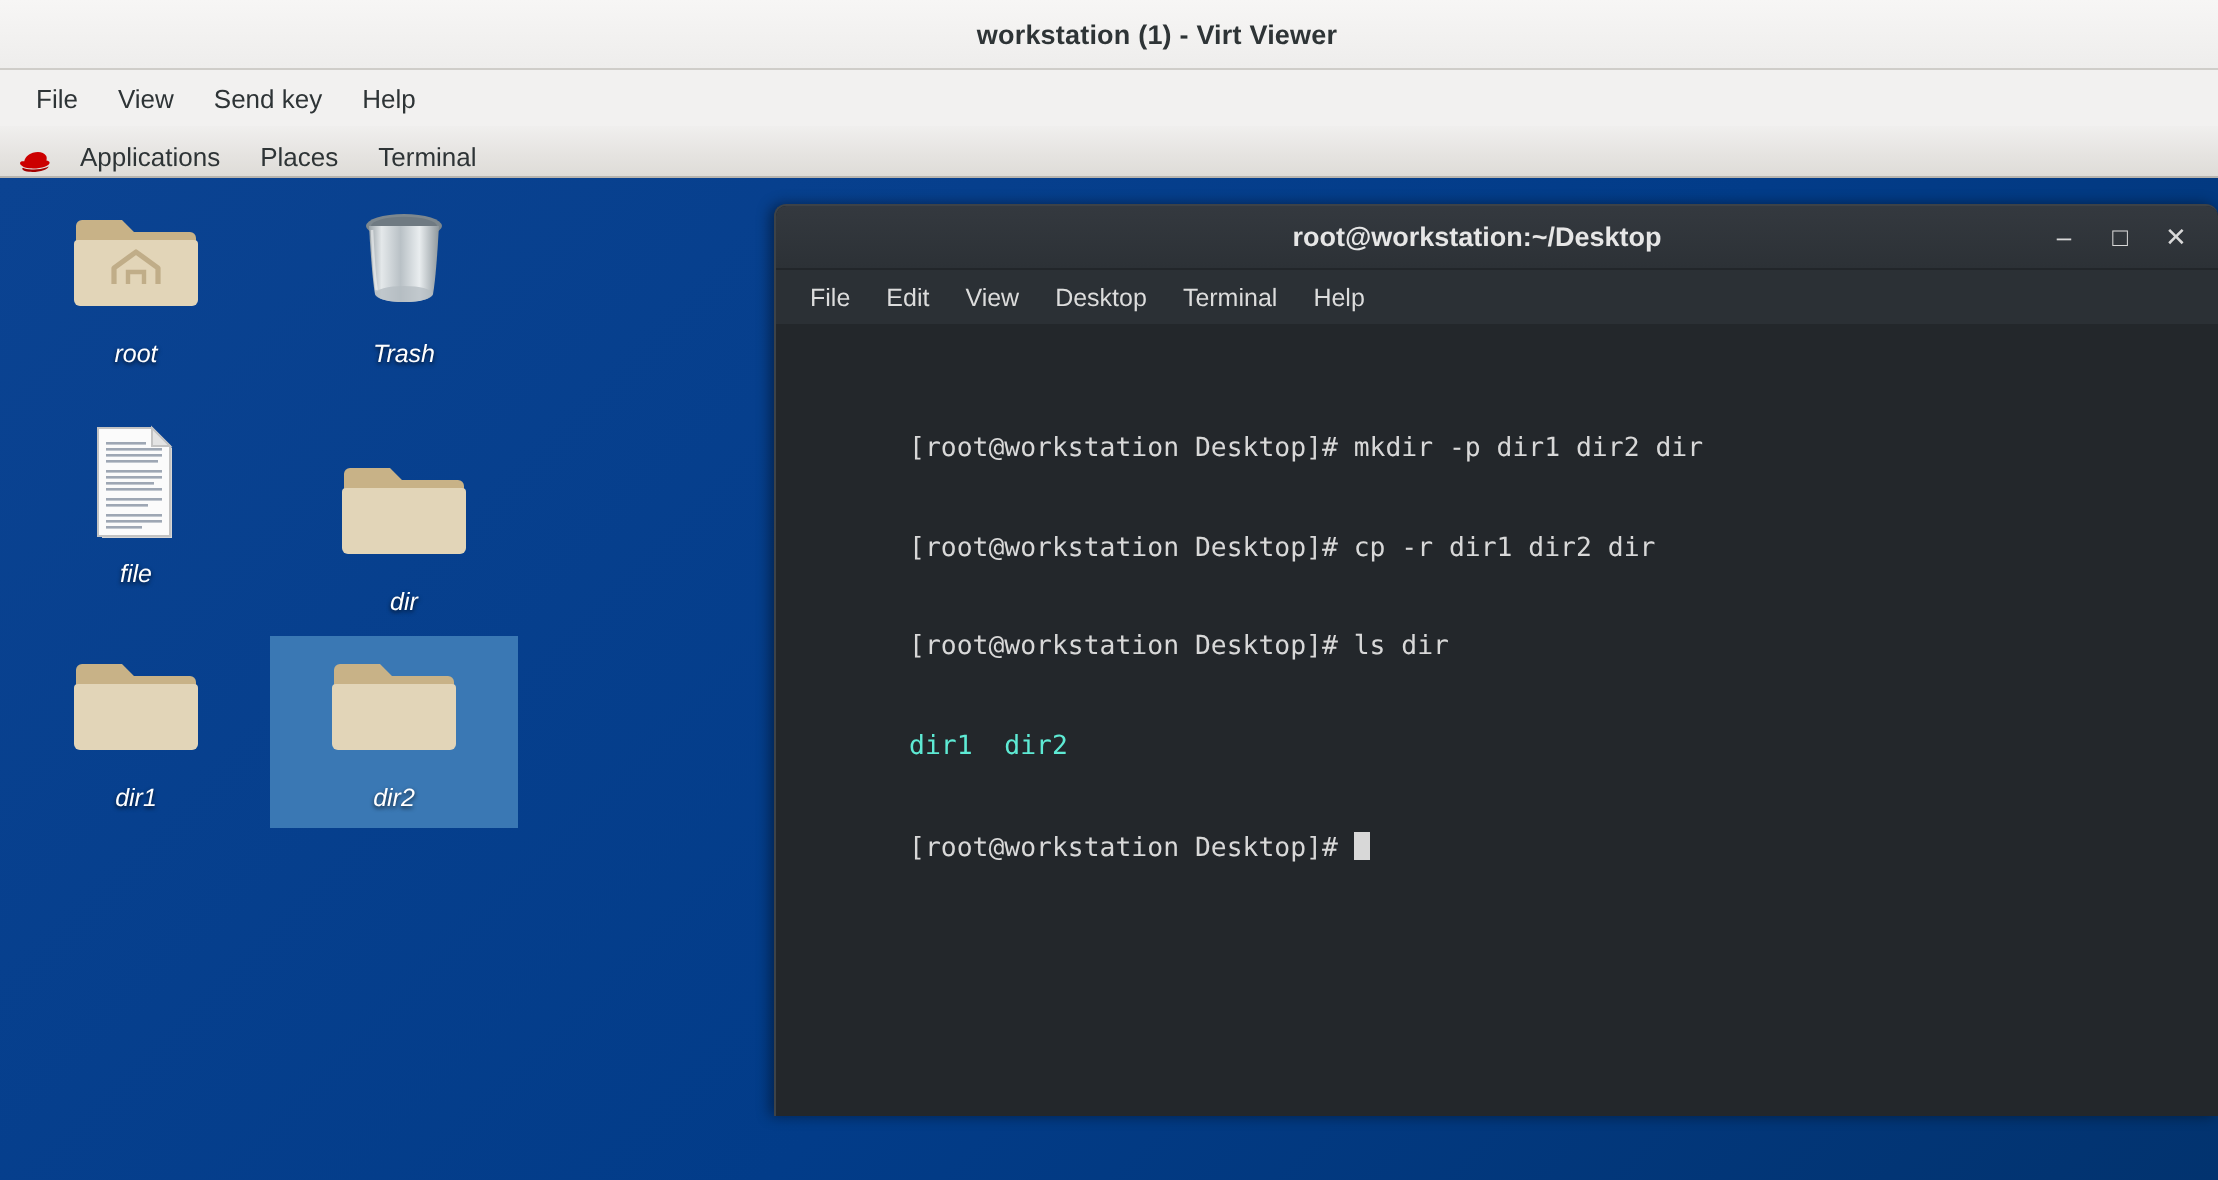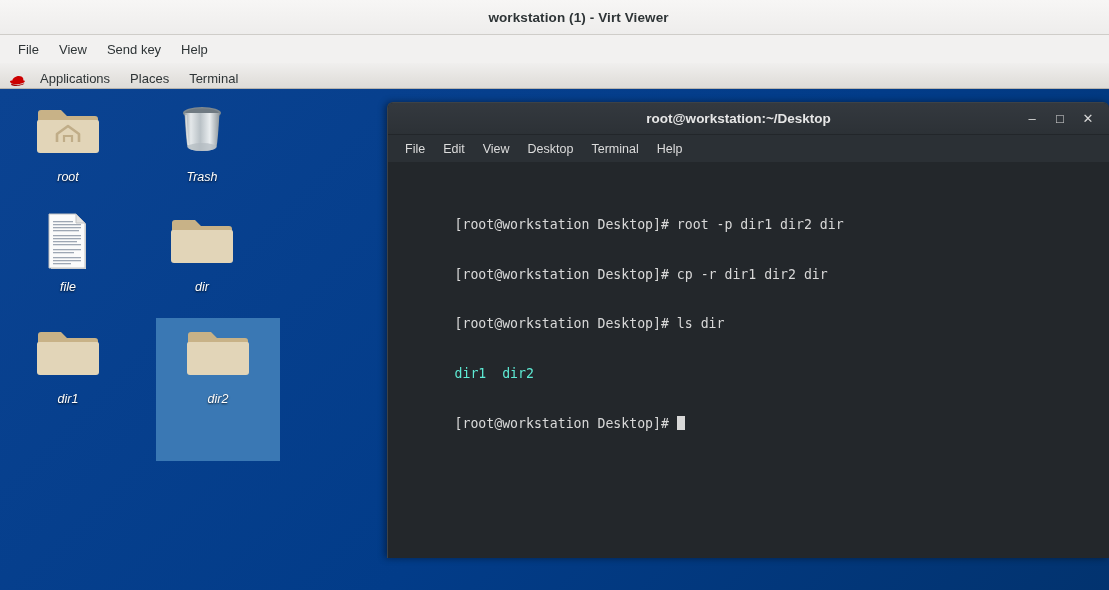--- a/index.html
+++ b/index.html
@@ -193,41 +193,41 @@
             <rect x="11" y="40" width="21" height="1.3"></rect>
             <rect x="11" y="45" width="28" height="1.3"></rect>
             <rect x="11" y="48" width="28" height="1.3"></rect>
             <rect x="11" y="51" width="18" height="1.3"></rect>
           </g>
         </svg>
       </div>
       <div class="icon-label">file</div>
     </div>
 
-    <div class="icon-cell" style="left:140px; top:117px;text-align:center;">
+    <div class="icon-cell" style="left:140px; top:131px;text-align:center;">
       <div class="icon-art">
         <svg width="62" height="56" viewBox="0 0 62 56">
           <path d="M4 8 h20 l6 6 h28 a3 3 0 0 1 3 3 v30 a3 3 0 0 1 -3 3 H4 a3 3 0 0 1 -3 -3 V11 a3 3 0 0 1 3 -3 z" fill="#c8b287"></path>
           <path d="M2 18 h58 a2 2 0 0 1 2 2 v28 a3 3 0 0 1 -3 3 H3 a3 3 0 0 1 -3 -3 V20 a2 2 0 0 1 2 -2 z" fill="#e2d5b8"></path>
         </svg>
       </div>
       <div class="icon-label">dir</div>
     </div>
 
     <div class="icon-cell" style="left:6px; top:229px;">
       <div class="icon-art">
         <svg width="62" height="56" viewBox="0 0 62 56">
           <path d="M4 8 h20 l6 6 h28 a3 3 0 0 1 3 3 v30 a3 3 0 0 1 -3 3 H4 a3 3 0 0 1 -3 -3 V11 a3 3 0 0 1 3 -3 z" fill="#c8b287"></path>
           <path d="M2 18 h58 a2 2 0 0 1 2 2 v28 a3 3 0 0 1 -3 3 H3 a3 3 0 0 1 -3 -3 V20 a2 2 0 0 1 2 -2 z" fill="#e2d5b8"></path>
         </svg>
       </div>
       <div class="icon-label">dir1</div>
     </div>
 
-    <div class="icon-cell selected" style="left:156px; top:229px; width:124px; height:143px;">
+    <div class="icon-cell selected" style="left:135px; top:229px; width:124px; height:96px;">
       <div class="icon-art">
         <svg width="62" height="56" viewBox="0 0 62 56">
           <path d="M4 8 h20 l6 6 h28 a3 3 0 0 1 3 3 v30 a3 3 0 0 1 -3 3 H4 a3 3 0 0 1 -3 -3 V11 a3 3 0 0 1 3 -3 z" fill="#c8b287"></path>
           <path d="M2 18 h58 a2 2 0 0 1 2 2 v28 a3 3 0 0 1 -3 3 H3 a3 3 0 0 1 -3 -3 V20 a2 2 0 0 1 2 -2 z" fill="#e2d5b8"></path>
         </svg>
       </div>
       <div class="icon-label">dir2</div>
     </div>
 
   </div>
@@ -247,21 +247,21 @@
       <div class="term-menu-item">File</div>
       <div class="term-menu-item">Edit</div>
       <div class="term-menu-item">View</div>
       <div class="term-menu-item">Desktop</div>
       <div class="term-menu-item">Terminal</div>
       <div class="term-menu-item">Help</div>
     </div>
 
     <div class="term-body">
       <div class="t-line">
-        <span>[root@workstation Desktop]# </span><span>root -p dir1 dir2 dir</span>
+        <span>[root@workstation Desktop]# </span><span>mkdir -p dir1 dir2 dir</span>
       </div>
       <div class="t-line">
         <span>[root@workstation Desktop]# </span><span>cp -r dir1 dir2 dir</span>
       </div>
       <div class="t-line">
         <span>[root@workstation Desktop]# </span><span>ls dir</span>
       </div>
       <div class="t-line">
         <span class="t-out-blue">dir1  dir2</span>
       </div>

